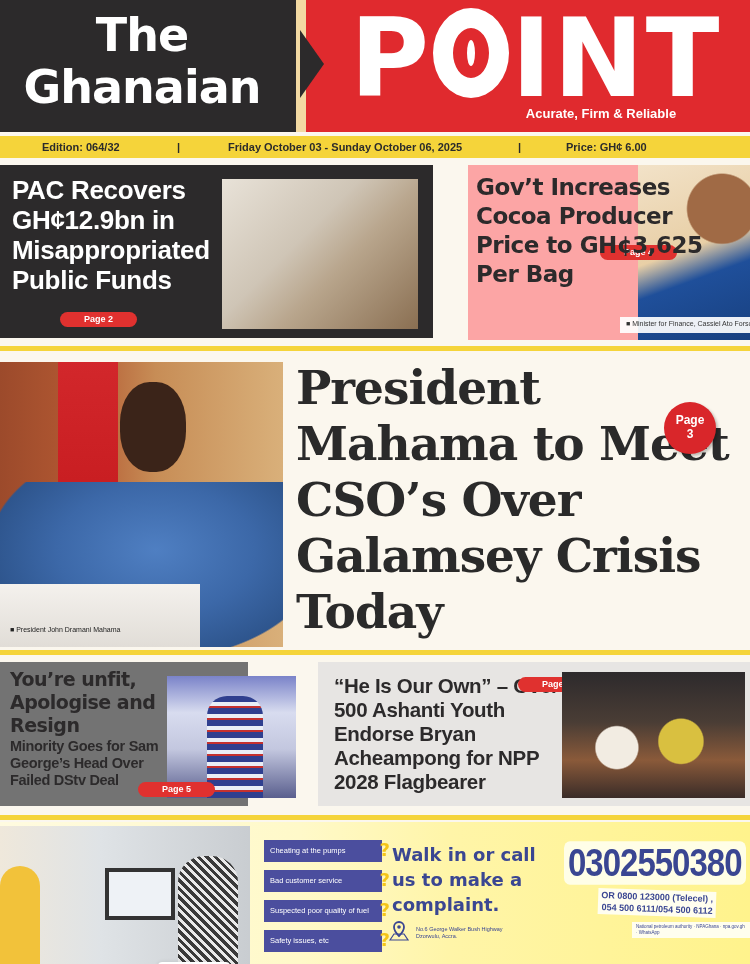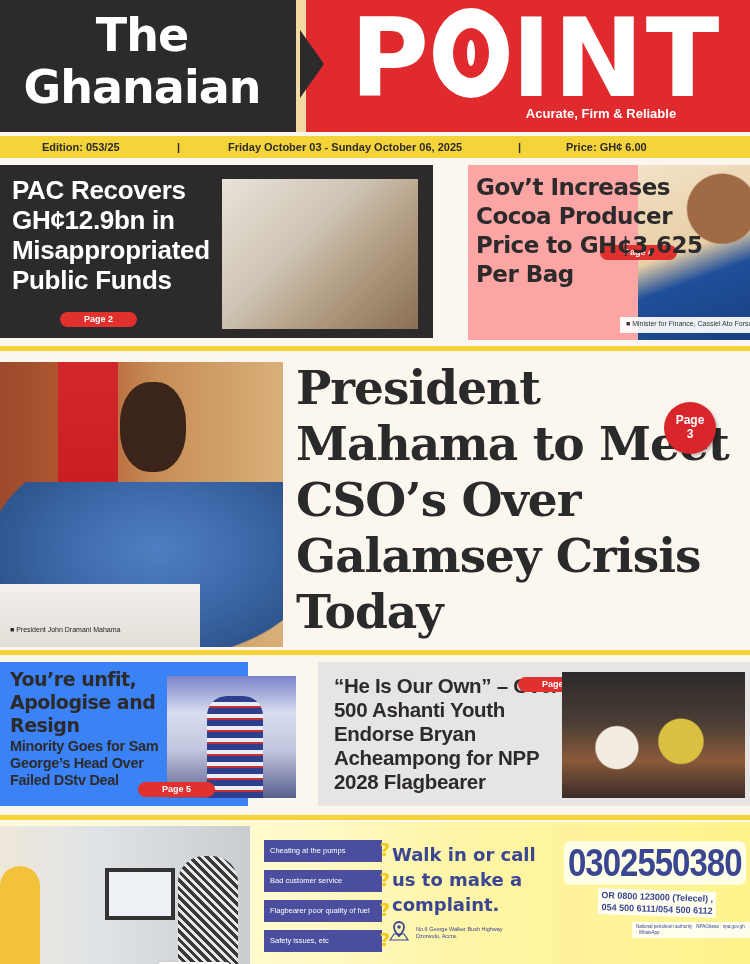--- a/index.html
+++ b/index.html
@@ -41,21 +41,21 @@
   .lead-photo { position: absolute; left: 0; top: 362px; width: 283px; height: 285px; background: linear-gradient(90deg, #9c4a2b 0%, #b45a33 30%, #c78d56 55%, #d9b07a 100%); overflow: hidden; }
   .lead-photo .flag { position: absolute; left: 58px; top: 0; width: 60px; height: 170px; background: linear-gradient(180deg, #d2272b 0%, #c91e22 70%, #e6b32a 100%); }
   .lead-photo .body { position: absolute; left: 0; top: 120px; width: 283px; height: 170px; background: radial-gradient(ellipse at 55% 40%, #4f7fc2 0%, #3c68a8 45%, #2e558d 75%, transparent 76%); }
   .lead-photo .headshape { position: absolute; left: 120px; top: 20px; width: 66px; height: 90px; border-radius: 45%; background: #3b2419; }
   .lead-photo .podium { position: absolute; left: 0; top: 222px; width: 200px; height: 63px; background: linear-gradient(180deg, #f4f1ed, #e1ddd7); }
   .lead-cap { position: absolute; left: 10px; top: 626px; font-family: "Liberation Sans", sans-serif; font-size: 7px; color: #222; }
   .lead-head { position: absolute; left: 296px; top: 360px; width: 460px; font-family: "DejaVu Serif", serif; font-weight: bold; color: #2a2a2a; font-size: 47px; line-height: 56px; letter-spacing: -1px; }
   .page-sticker { position: absolute; left: 664px; top: 402px; width: 52px; height: 52px; border-radius: 50%; background: #d9262a; color: #fff; font-family: "Liberation Sans", sans-serif; font-weight: bold; font-size: 12px; text-align: center; line-height: 14px; padding-top: 11px; box-shadow: 2px 2px 3px rgba(0,0,0,0.25); }
 
   
-  .s3 { position: absolute; left: 0; top: 662px; width: 248px; height: 144px; background: #3b82f6; }
+  .s3 { position: absolute; left: 0; top: 662px; width: 248px; height: 144px; background: #737373; }
   .s3 .h1 { position: absolute; left: 10px; top: 6px; width: 170px; font-family: "DejaVu Sans", sans-serif; font-weight: bold; font-size: 19px; line-height: 23px; color: #2c2a2b; letter-spacing: -0.5px; }
   .s3 .h2 { position: absolute; left: 10px; top: 76px; width: 170px; font-family: "Liberation Sans", sans-serif; font-weight: bold; font-size: 14.5px; line-height: 17px; color: #2c2a2b; letter-spacing: -0.3px; }
   .s3 .photo { position: absolute; left: 167px; top: 14px; width: 129px; height: 122px; background: linear-gradient(180deg, #7a83c9 0%, #d8dcef 30%, #c3c7df 60%, #5a5f8e 100%); overflow: hidden; }
   .s3 .photo .man { position: absolute; left: 40px; top: 20px; width: 56px; height: 102px; background: repeating-linear-gradient(180deg, #2f3f8f 0 6px, #e9eef6 6px 10px, #c4312f 10px 12px); border-radius: 20px 20px 0 0; }
 
   .s4 { position: absolute; left: 318px; top: 662px; width: 432px; height: 144px; background: #e7e5e3; }
   .s4 .head { position: absolute; left: 16px; top: 12px; width: 240px; font-family: "Liberation Sans", sans-serif; font-weight: bold; font-size: 20.5px; line-height: 24px; color: #2c2a2b; letter-spacing: -0.3px; }
   .s4 .photo { position: absolute; left: 244px; top: 10px; width: 183px; height: 126px; background: radial-gradient(circle at 30% 60%, #f2ece2 0 14%, transparent 15%), radial-gradient(circle at 65% 55%, #d9c040 0 16%, transparent 17%), linear-gradient(180deg, #2d2a2c 0%, #4a3d35 40%, #8a5a3a 70%, #3a2c28 100%); }
 
   
@@ -85,21 +85,21 @@
   </div>
   <div class="mh-chev-gold"></div>
   <div class="mh-right">
     <div class="point"><span>P</span><span class="o"></span><span>INT</span></div>
     <div class="tagline">Acurate, Firm &amp; Reliable</div>
   </div>
   <div class="mh-arrow"></div>
 </div>
 
 <div class="edition">
-  <span style="left:42px">Edition: 053/25</span>
+  <span style="left:42px">Edition: 064/32</span>
   <span style="left:177px">|</span>
   <span style="left:228px">Friday October 03 - Sunday October 06, 2025</span>
   <span style="left:518px">|</span>
   <span style="left:566px">Price: GH¢ 6.00</span>
 </div>
 
 <div class="s1">
   <div class="head">PAC Recovers GH¢12.9bn in Misappropriated Public Funds</div>
   <div class="photo"></div>
   <div class="badge" style="left:60px; top:147px;">Page 2</div>
@@ -158,21 +158,21 @@
 <div class="tags">
   <div class="tag">
       <span>Cheating at the pumps</span>
       <span class="q">?</span>
     </div>
   <div class="tag">
       <span>Bad customer service</span>
       <span class="q">?</span>
     </div>
   <div class="tag">
-      <span>Flagbearer poor quality of fuel</span>
+      <span>Suspected poor quality of fuel</span>
       <span class="q">?</span>
     </div>
   <div class="tag">
       <span>Safety issues, etc</span>
       <span class="q">?</span>
     </div>
 </div>
 <div class="walk">Walk in or call us to make a complaint.</div>
 <svg class="pin" viewBox="0 0 22 22">
   <path d="M11 2 a5 5 0 0 1 5 5 c0 4 -5 9 -5 9 s-5 -5 -5 -9 a5 5 0 0 1 5 -5z" fill="none" stroke="#3a4692" stroke-width="1.8"></path>

